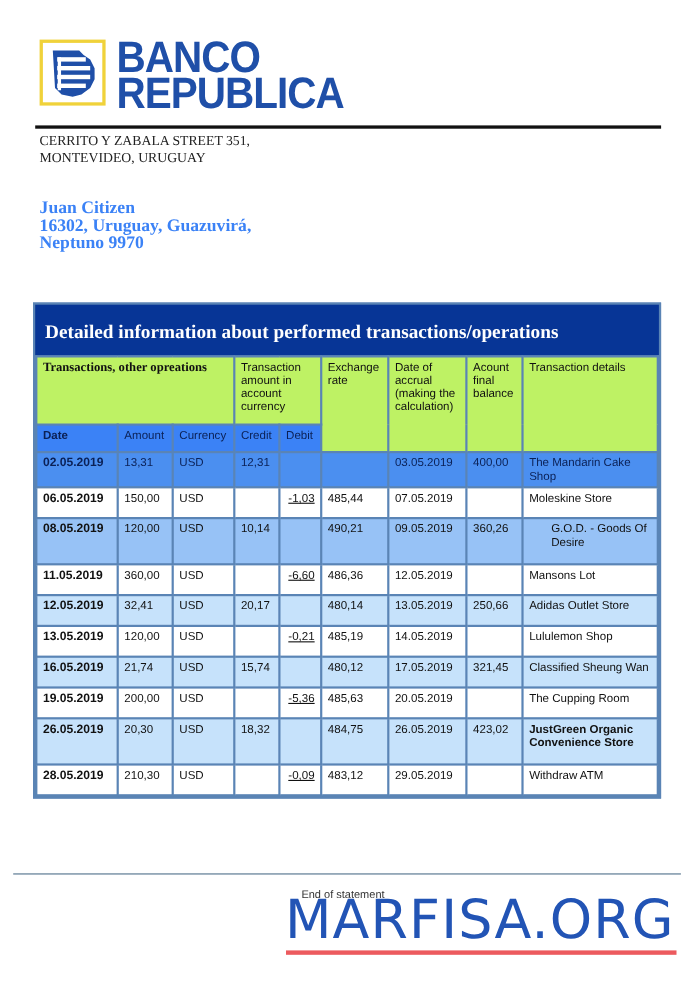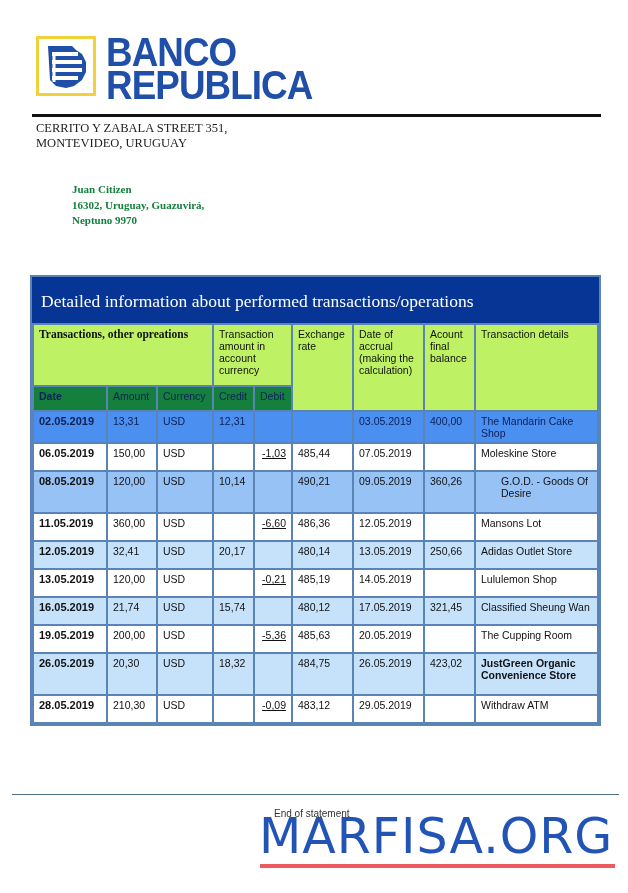--- a/index.html
+++ b/index.html
@@ -6,30 +6,30 @@
   body { width: 628px; height: 893px; position: relative; overflow: hidden; font-family: "Liberation Sans", sans-serif; }
 
   .logo { position: absolute; left: 36px; top: 36px; display: flex; align-items: flex-start; }
   .logo-box { width: 60px; height: 60px; border: 3px solid #f0d23a; box-sizing: border-box; background: #fff; display: flex; align-items: center; justify-content: center; }
   .logo-text { margin-left: 10px; color: #1f4fa8; font-family: "Liberation Sans", sans-serif; font-weight: bold; line-height: 32px; font-size: 40px; letter-spacing: -1px; transform: scaleX(0.92); transform-origin: left top; }
   .logo-text div { height: 33px; }
 
   .rule { position: absolute; left: 32px; top: 114px; width: 569px; height: 3px; background: #111; }
 
   .address { position: absolute; left: 36px; top: 121px; font-family: "Liberation Serif", serif; font-size: 12.5px; line-height: 15px; color: #222; }
-  .customer { position: absolute; left: 36px; top: 182px; font-family: "Liberation Serif", serif; font-size: 11px; font-weight: bold; line-height: 15.5px; color: #15803d; margin-left: 36px; }
+  .customer { position: absolute; left: 36px; top: 182px; font-family: "Liberation Serif", serif; font-size: 16px; font-weight: bold; line-height: 15.5px; color: #3b82f6; }
 
   .table-wrap { position: absolute; left: 30px; top: 275px; width: 571px; border: 2px solid #5a84b5; box-sizing: border-box; background: #5a84b5; }
-  .title-bar { background: #073596; color: #fff; font-family: "Liberation Serif", serif; font-weight: normal; font-size: 17.5px; height: 46px; line-height: 48px; padding-left: 9px; }
+  .title-bar { background: #073596; color: #fff; font-family: "Liberation Serif", serif; font-weight: bold; font-size: 17.5px; height: 46px; line-height: 48px; padding-left: 9px; }
 
   table { border-collapse: collapse; width: 100%; table-layout: fixed; }
   td, th { border: 2px solid #5a84b5; padding: 3px 5px; vertical-align: top; font-size: 10.5px; color: #111; text-align: left; font-weight: normal; }
   .hdr td { background: #bef264; }
   .hdr .main-head { font-family: "Liberation Serif", serif; font-weight: bold; font-size: 11.5px; }
-  .sub td.blue { background: #15803d; color: #0b2156; height: 17px; margin-top: 24px; }
+  .sub td.blue { background: #3b82f6; color: #0b2156; height: 17px; margin-top: 24px; }
   .sub td.blue.b { font-weight: bold; }
   .row td { height: 20px; }
   .row td.date { font-weight: bold; font-size: 11px; }
   .row.dark td { background: #4b8ff0; color: #0b2156; }
   .row.mid td { background: #97c2f6; }
   .row.light td { background: #c6e2fb; }
   .row.white td { background: #ffffff; }
   .row td.num-r { text-align: right; text-decoration: underline; }
 
   .foot-rule { position: absolute; left: 12px; top: 794px; width: 607px; height: 1px; background: #4f6f8a; }

